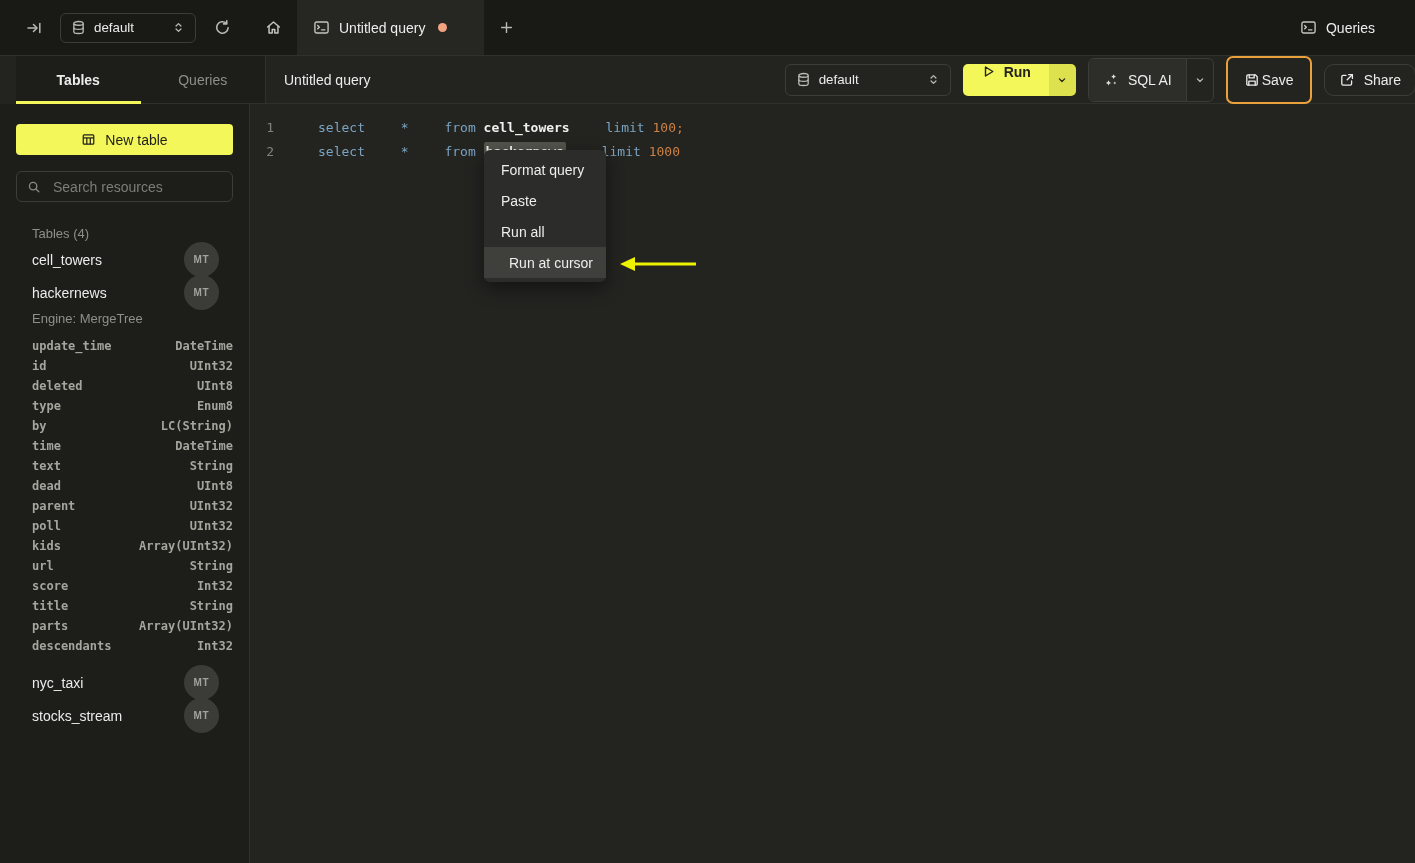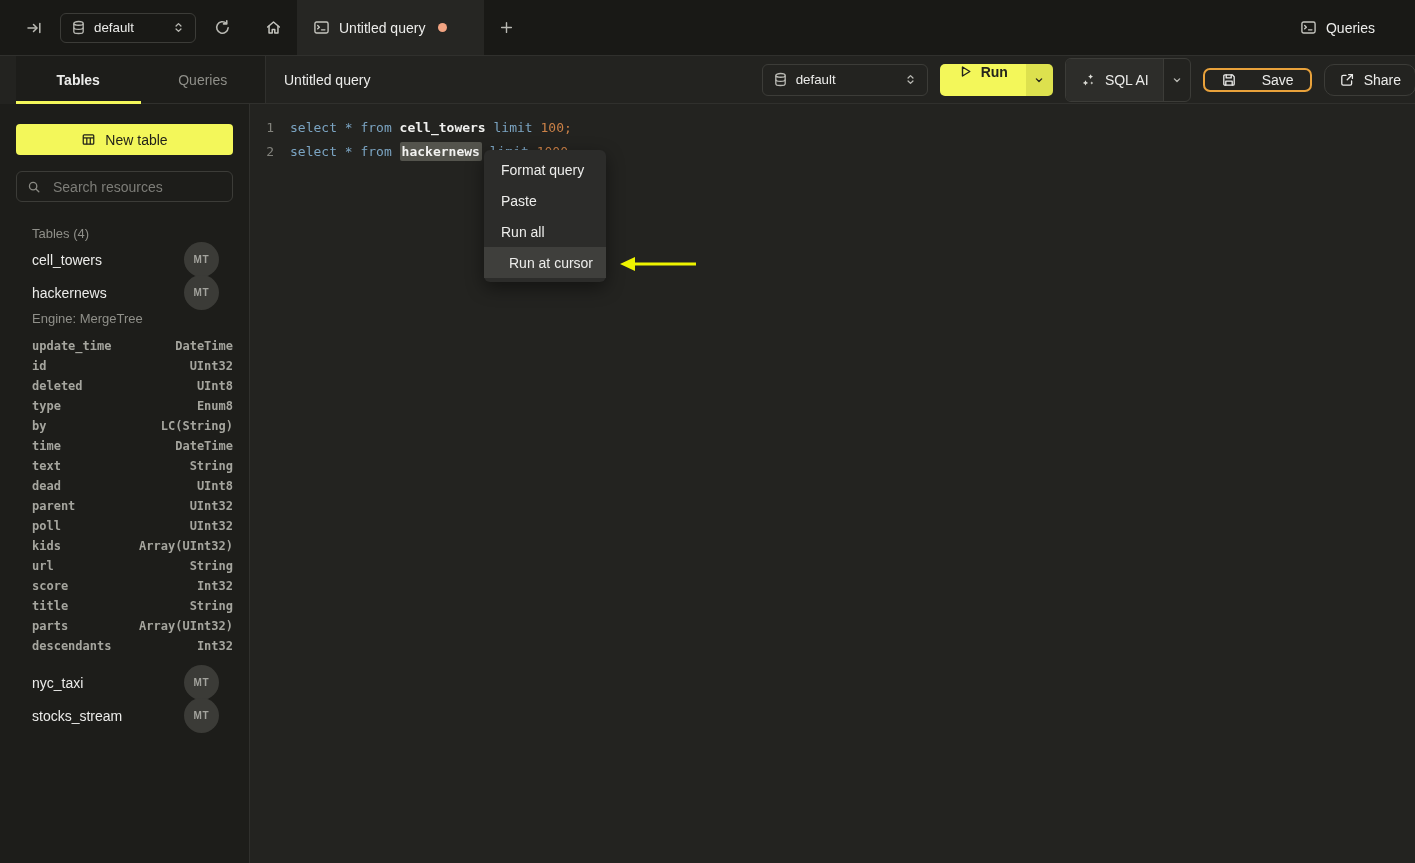--- a/index.html
+++ b/index.html
@@ -37,21 +37,21 @@
   .main-toolbar{flex:1;display:flex;align-items:center;background:var(--bg-main);border-bottom:1px solid var(--border);padding:0 15px 0 18px;gap:12px;}
   .qtitle{font-size:14px;color:var(--txt);margin-right:auto;}
   .tb-dbselect{width:166px;height:32px;display:flex;align-items:center;gap:8px;padding:0 10px;border:1px solid #3C3C38;border-radius:6px;background:transparent;color:var(--txt);cursor:pointer;}
   .tb-dbselect .lbl{flex:1;text-align:left;}
   .run-split{display:flex;height:32px;border-radius:5px;overflow:hidden;cursor:pointer;}
   .run-main{display:flex;align-items:flex-start;gap:8px;padding:0 18px;background:var(--accent);border:none;color:#24241C;font-size:14px;font-weight:600;cursor:pointer;}
   .run-caret{width:27px;background:var(--accent-dim);border:none;display:flex;align-items:center;justify-content:center;color:#24241C;cursor:pointer;}
   .ai-split{display:flex;height:44px;border:1px solid #3C3C38;border-radius:6px;overflow:hidden;}
   .ai-main{display:flex;align-items:center;gap:9px;padding:0 14px;background:#2D2D2A;border:none;color:var(--txt);font-size:14px;cursor:pointer;}
   .ai-caret{width:27px;background:transparent;border:none;border-left:1px solid #3C3C38;display:flex;align-items:center;justify-content:center;color:#B9B9B3;cursor:pointer;}
-  .save-btn{display:flex;align-items:center;gap:25px;height:24px;padding:0 16px;background:transparent;border:2px solid var(--save-border);border-radius:7px;color:var(--txt);font-size:14px;cursor:pointer;}
+  .save-btn{display:flex;align-items:center;gap:2px;height:48px;padding:0 16px;background:transparent;border:2px solid var(--save-border);border-radius:7px;color:var(--txt);font-size:14px;cursor:pointer;}
   .share-btn{display:flex;align-items:center;gap:9px;height:32px;padding:0 14px;background:transparent;border:1px solid #3C3C38;border-radius:10px;color:var(--txt);font-size:14px;cursor:pointer;}
 
   
   .sidebar{position:absolute;top:104px;left:0;width:250px;height:759px;background:var(--bg-side);border-right:1px solid var(--border);padding:20px 16px;overflow:hidden;}
   .newtable-btn{width:100%;height:31px;background:var(--accent);color:#1F1F18;border:none;border-radius:4px;font-size:14px;font-weight:500;display:flex;align-items:center;justify-content:center;gap:9px;cursor:pointer;}
   .search-box{margin-top:16px;height:31px;border:1px solid #3C3C38;border-radius:6px;display:flex;align-items:center;gap:12px;padding:0 10px;color:#8A8A84;}
   .search-box input{background:transparent;border:none;outline:none;color:var(--txt);font-size:14px;width:100%;font-family:"Liberation Sans",sans-serif;}
   .search-box input::placeholder{color:#7D7D78;}
   .section-hdr{margin:24px 0 0 16px;font-size:13px;color:var(--txt-dim);}
   .tables-list{margin-top:2px;}
@@ -60,21 +60,21 @@
   .badge{background:#3B3B37;color:#A3A39D;font-size:10px;font-weight:700;letter-spacing:.5px;padding:12px 10px;border-radius:999px;}
   .engine-line{font-size:13px;color:var(--txt-dim);padding:2px 0 8px 16px;}
   .cols{padding:2px 0 10px 16px;font-weight:bold;}
   .col-row{display:flex;justify-content:space-between;line-height:20px;font-family:"DejaVu Sans Mono",monospace;font-size:12px;color:var(--mono-dim);}
 
   
   .editor{position:absolute;top:104px;left:250px;width:1165px;height:759px;background:var(--bg-main);padding-top:12px;}
   .code-line{display:flex;line-height:24px;font-family:"DejaVu Sans Mono",monospace;font-size:13px;}
   .ln{width:24px;text-align:right;color:#82827C;margin-right:16px;flex:none;user-select:none;}
   .code{white-space:pre;}
-  .tk-keyword{color:var(--kw);}
+  .tk-keyword{color:var(--kw);margin-left:28px;}
   .tk-table{color:#F0F0EE;font-weight:700;}
   .tk-table-selected{color:#F2F2F0;font-weight:700;background:var(--sel);border-radius:2px;padding:2px 2px;}
   .tk-number{color:var(--num);}
   .tk-plain{color:#C8C8C2;}
 
   
   .context-menu{position:absolute;left:234px;top:46px;width:122px;background:#2C2C2A;border-radius:6px;box-shadow:0 6px 18px rgba(0,0,0,.45);padding:4px 0;z-index:5;}
   .menu-item{height:31px;display:flex;align-items:center;padding:0 17px;font-size:14px;color:#EDEDEB;cursor:pointer;white-space:nowrap;}
   .menu-item.hl{background:#3F3F3C;padding-left:25px;}
 

